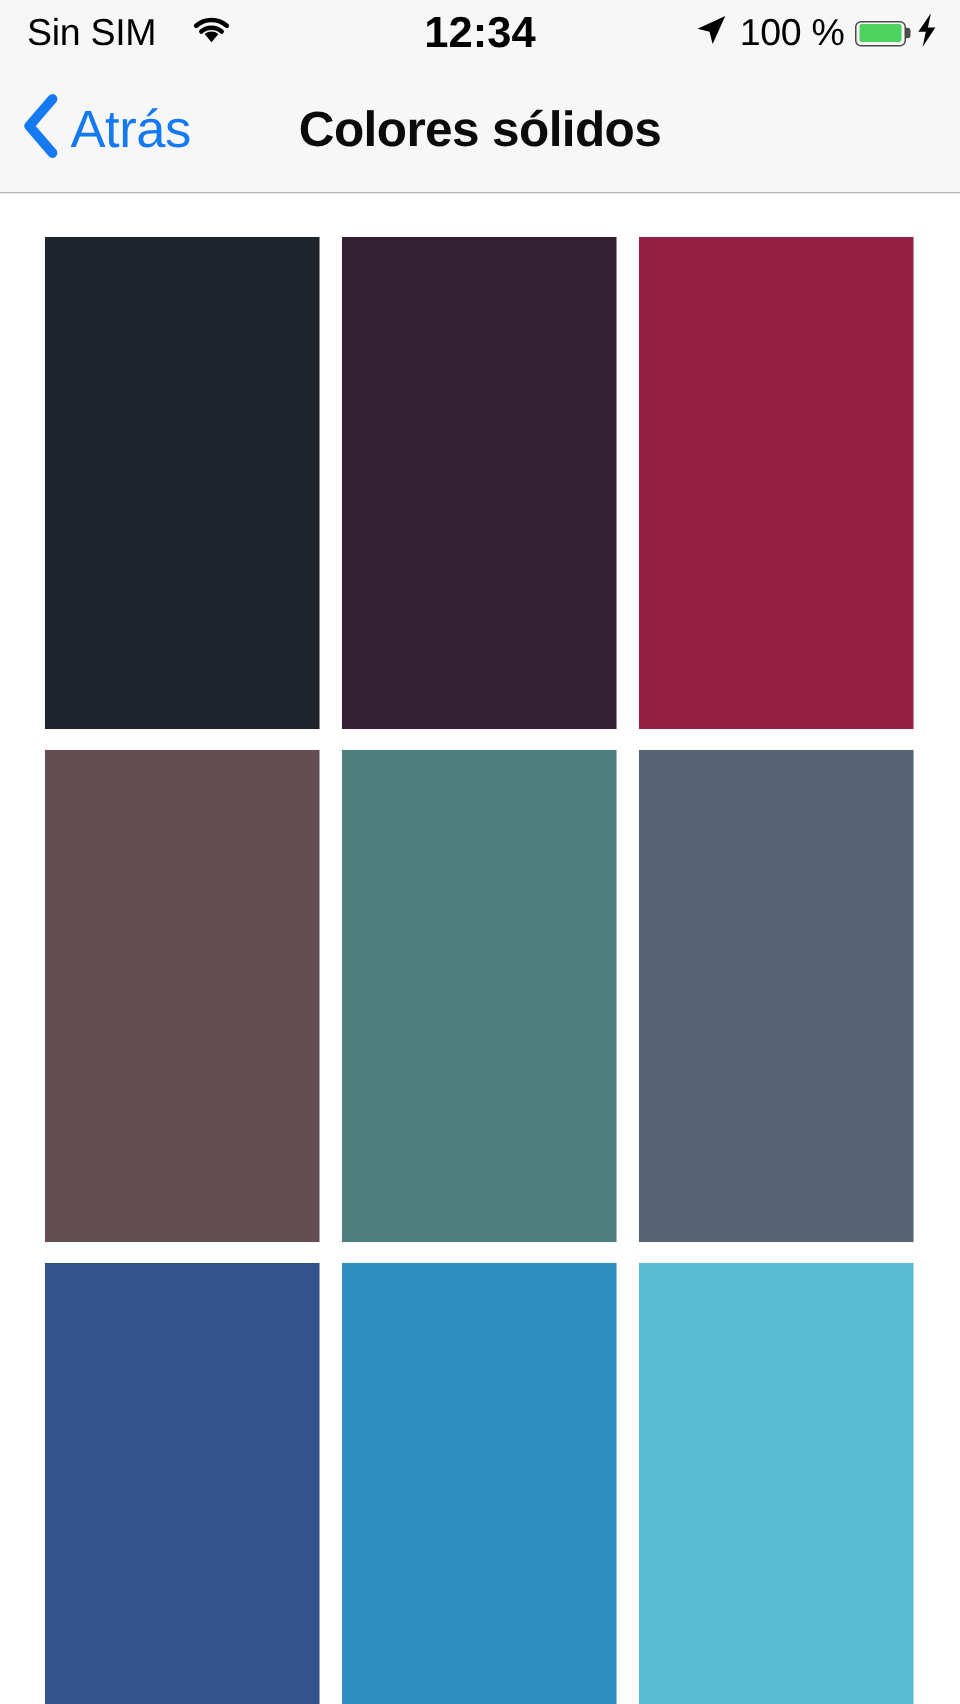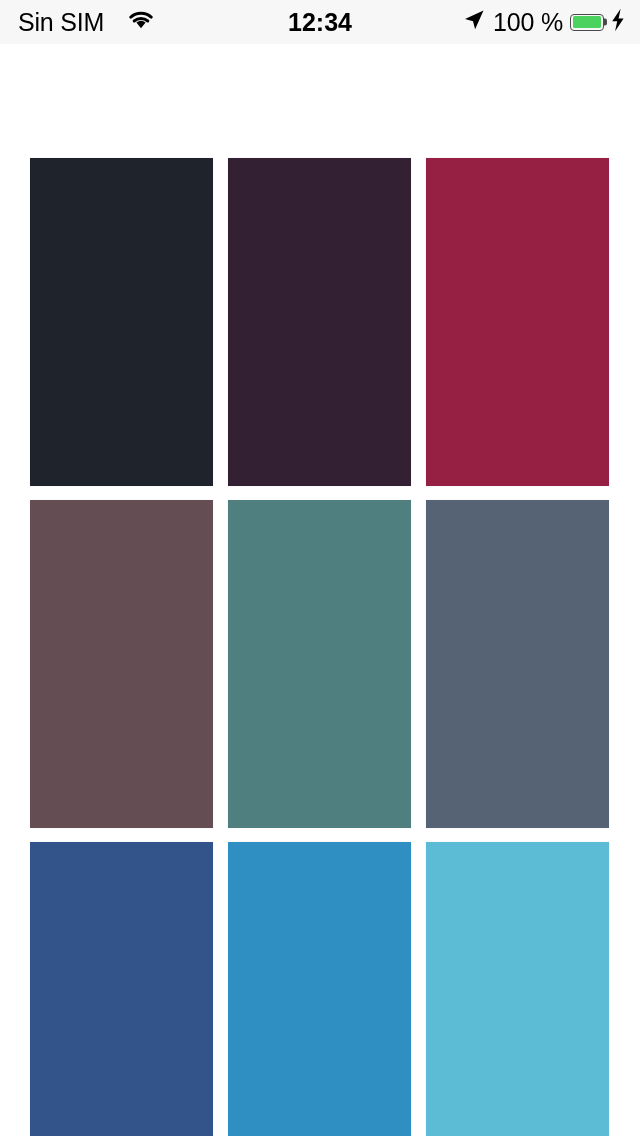--- a/index.html
+++ b/index.html
@@ -66,21 +66,21 @@
   }
 
   .carrier-label {
     font-size: 25px;
     color: #000000;
     letter-spacing: -0.2px;
     line-height: 1;
   }
 
   .clock-label {
-    font-size: 25px;
+    font-size: 29px;
     font-weight: bold;
     color: #000000;
     letter-spacing: 0px;
     line-height: 1;
   }
 
   .battery-label {
     font-size: 25px;
     color: #000000;
     letter-spacing: -0.2px;
@@ -238,20 +238,36 @@
       </span>
       <span class="bolt-icon">
         <svg width="16" height="24" viewBox="0 0 16 24">
           <path d="M10.6 0.8 L2.2 13.2 L7.2 13.2 L5.1 23.2 L13.6 10.4 L8.6 10.4 Z" fill="#000"></path>
         </svg>
       </span>
     </div>
 
   </div>
 
+  <div class="nav-bar" style="background-color: rgb(247, 247, 247);">
+
+    <div class="back-button">
+      <span class="chevron-left-icon">
+        <svg width="26" height="44" viewBox="0 0 26 44">
+          <path d="M21 4 L5.5 22 L21 40" stroke="#1579F2" stroke-width="6.5" fill="none" stroke-linecap="round" stroke-linejoin="round"></path>
+        </svg>
+      </span>
+      <span class="back-label" style="color: rgb(21, 121, 242);">Atrás</span>
+    </div>
+
+    <div class="nav-title">
+      <span>Colores sólidos</span>
+    </div>
+
+  </div>
 
   <div class="grid-scroll">
     <div class="color-grid" id="color-grid">
         <div class="color-cell" style="background: rgb(31, 35, 43);"></div>
         <div class="color-cell" style="background: rgb(51, 32, 51);"></div>
         <div class="color-cell" style="background: rgb(150, 31, 68);"></div>
         <div class="color-cell" style="background: rgb(100, 78, 84);"></div>
         <div class="color-cell" style="background: rgb(79, 127, 127);"></div>
         <div class="color-cell" style="background: rgb(86, 99, 116);"></div>
         <div class="color-cell" style="background: rgb(51, 83, 139);"></div>

